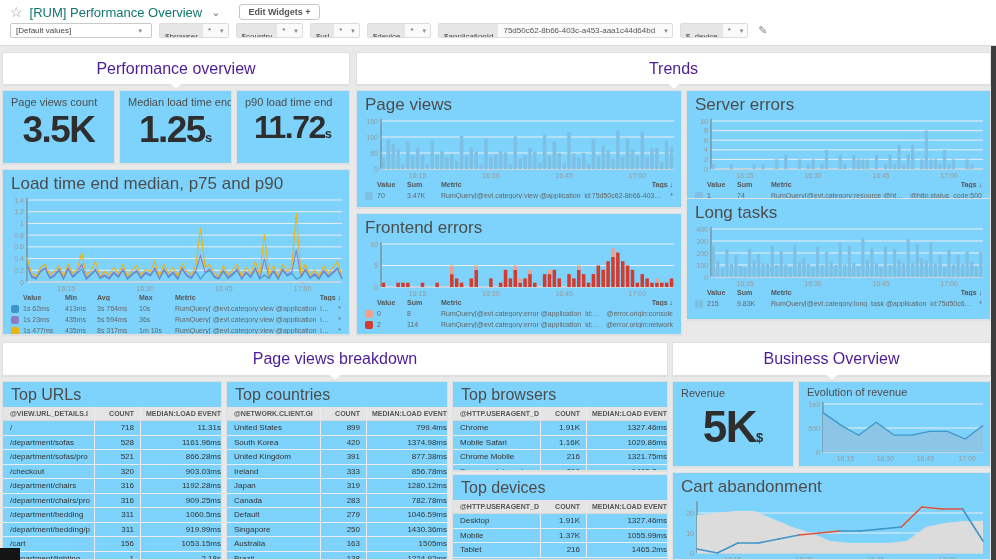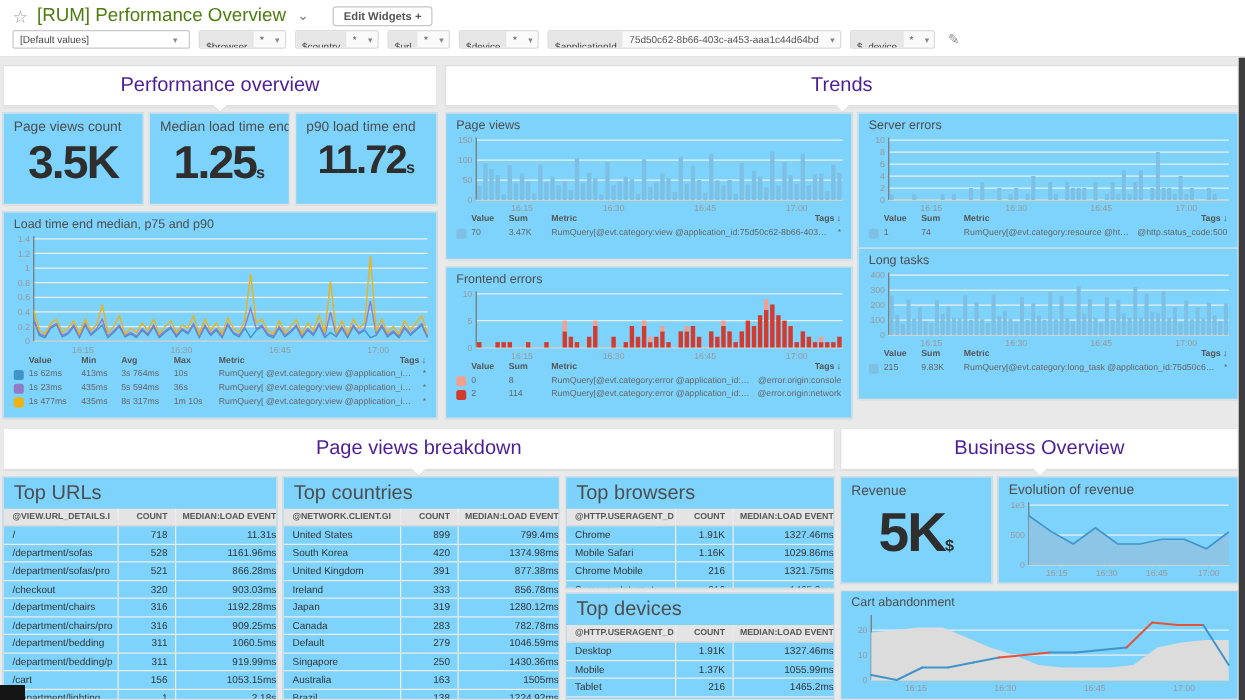--- a/index.html
+++ b/index.html
@@ -4,36 +4,36 @@
 <style>
   * { box-sizing: border-box; }
   html,body { margin:0; padding:0; }
   body {
     width:996px; height:560px; position:relative; overflow:hidden;
     background:#e9e9e9; font-family:"Liberation Sans", sans-serif;
   }
   .topbar { position:absolute; left:0; top:0; width:996px; height:46px; background:#fff; border-bottom:1px solid #dcdcdc; z-index:2; }
   .title-row { display:flex; align-items:center; padding:4px 10px 1px; gap:7px; }
   .star { color:#9aa0a6; font-size:14px; }
-  .page-title { font-size:15px; color:#4d7c0f; }
+  .page-title { font-size:13px; color:#0f766e; }
   .chev { color:#777; font-size:11px; margin-left:2px; }
   .edit-btn { border:1px solid #c6c6c6; border-radius:3px; font-size:9px; font-weight:bold; color:#555; padding:2px 8px; margin-left:12px; background:#fff; cursor:pointer; }
   .vars-row { display:flex; align-items:center; gap:7px; padding:2px 10px; }
   .default-select { border:1px solid #c9c9c9; border-radius:2px; font-size:8px; color:#444; padding:0 5px; width:142px; height:15px; display:flex; align-items:center; justify-content:space-between; background:#fff; }
   .var-chip { display:flex; align-items:stretch; border:1px solid #dcdcdc; border-radius:2px; font-size:8px; height:15px; background:#fafafa; overflow:hidden; }
   .var-name { background:#e6e6e6; padding:12px 5px; color:#444; display:flex; align-items:center; }
   .var-value { padding:0 5px; color:#555; display:flex; align-items:center; }
   .var-caret { padding:0 4px; color:#888; font-size:7px; display:flex; align-items:center; }
   .pencil { color:#8a8a8a; font-size:11px; margin-left:3px; }
 
   .section-bar { position:absolute; background:#fff; border:1px solid #e0e0e0; display:flex; align-items:center; justify-content:center; font-size:16px; color:#4c1d95; box-shadow:0 1px 1px rgba(0,0,0,0.04); }
   .notch { position:absolute; left:50%; bottom:-5px; width:8px; height:8px; background:#fff; border-right:1px solid #e0e0e0; border-bottom:1px solid #e0e0e0; transform:translateX(-50%) rotate(45deg); }
 
   .card { position:absolute; background:#7dd3fc; border:1px solid #e0e0e0; box-shadow:0 1px 1px rgba(0,0,0,0.04); overflow:hidden; }
-  .chart-title { font-size:10px; color:#4d4d4d; padding:4px 8px 2px; white-space:nowrap; }
+  .chart-title { font-size:17px; color:#4d4d4d; padding:4px 8px 2px; white-space:nowrap; }
   .plot { margin:0 4px; }
 
   .stat-title { font-size:11px; color:#4d4d4d; padding:5px 8px 0; white-space:nowrap; overflow:hidden; }
   .stat-value { font-weight:bold; color:#2e2e2e; font-size:37px; text-align:center; line-height:1.05; letter-spacing:-1.5px; margin-top:3px; }
   .stat-unit { font-size:13px; letter-spacing:0; }
 
   .legend { padding:0 8px; font-size:7px; color:#666; }
   .lrow { display:flex; align-items:center; height:11px; }
   .lhead { font-weight:bold; color:#555; }
   .sw { width:8px; height:8px; border-radius:2px; margin-right:4px; flex:none; }

